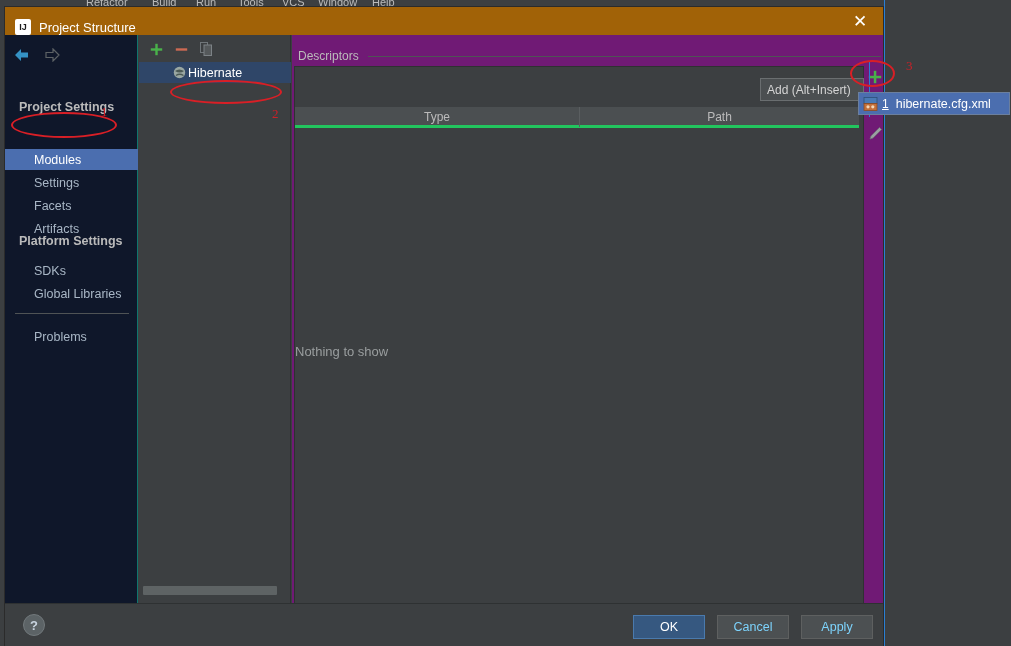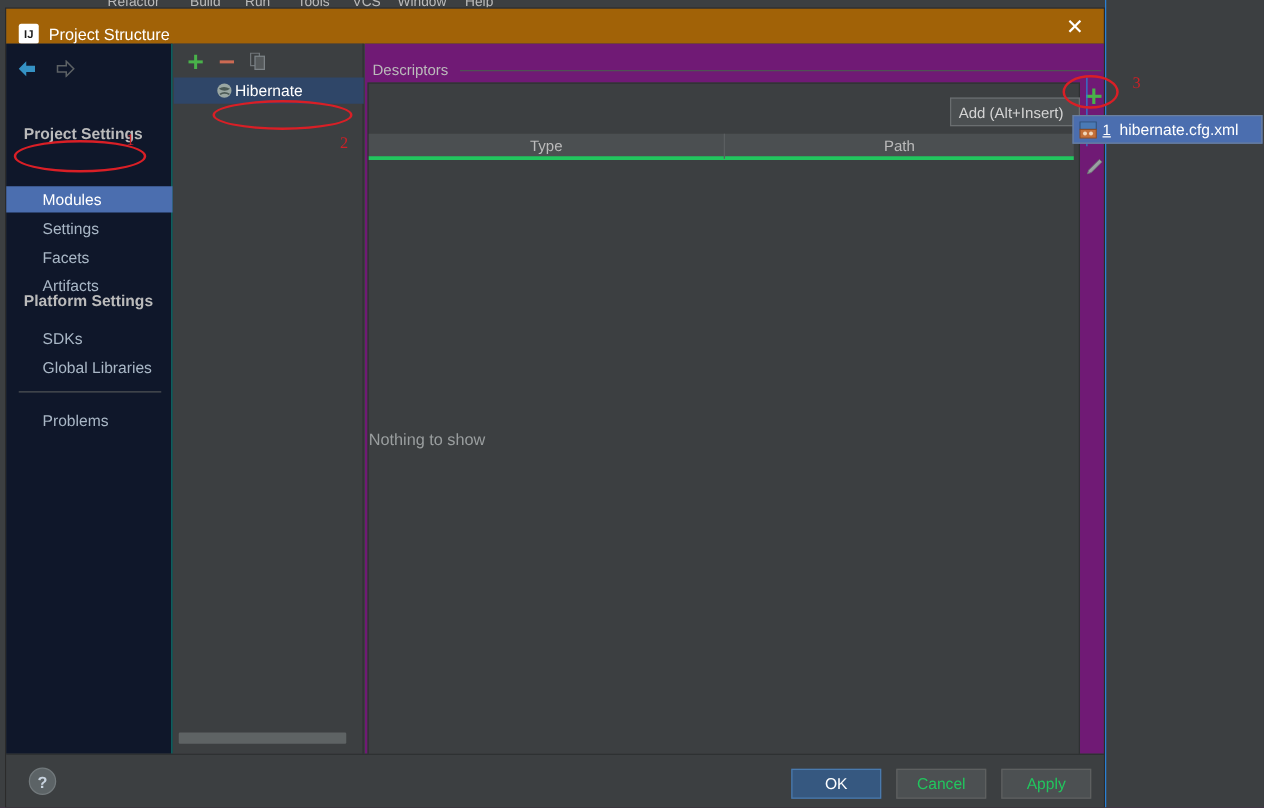--- a/index.html
+++ b/index.html
@@ -204,21 +204,21 @@
     position:absolute; left:18px; top:10px; width:22px; height:22px;
     border-radius:50%; background:#5c6366;
     display:flex; align-items:center; justify-content:center;
     color:#c9d4e0; font-size:13px; font-weight:bold; cursor:pointer;
     border:1px solid #72797c;
   }
   .btn {
     position:absolute; top:11px; height:24px;
     display:flex; align-items:center; justify-content:center;
     font-size:12.5px; border:1px solid #5e6060;
-    background:#4c5052; color:#22c55e; cursor:pointer;
+    background:#4c5052; color:#7dd3fc; cursor:pointer;
   }
   .btn.primary { background:#365880; color:#ffffff; border-color:#4a7aad; }
   .anno-num {
     position:absolute; color:#cc2027; font-size:13px;
     font-family:"Liberation Serif", serif; z-index:61; pointer-events:none;
   }
   .ellipse {
     position:absolute; border:2.5px solid #d91f26;
     border-radius:50%; z-index:60; pointer-events:none;
   }

